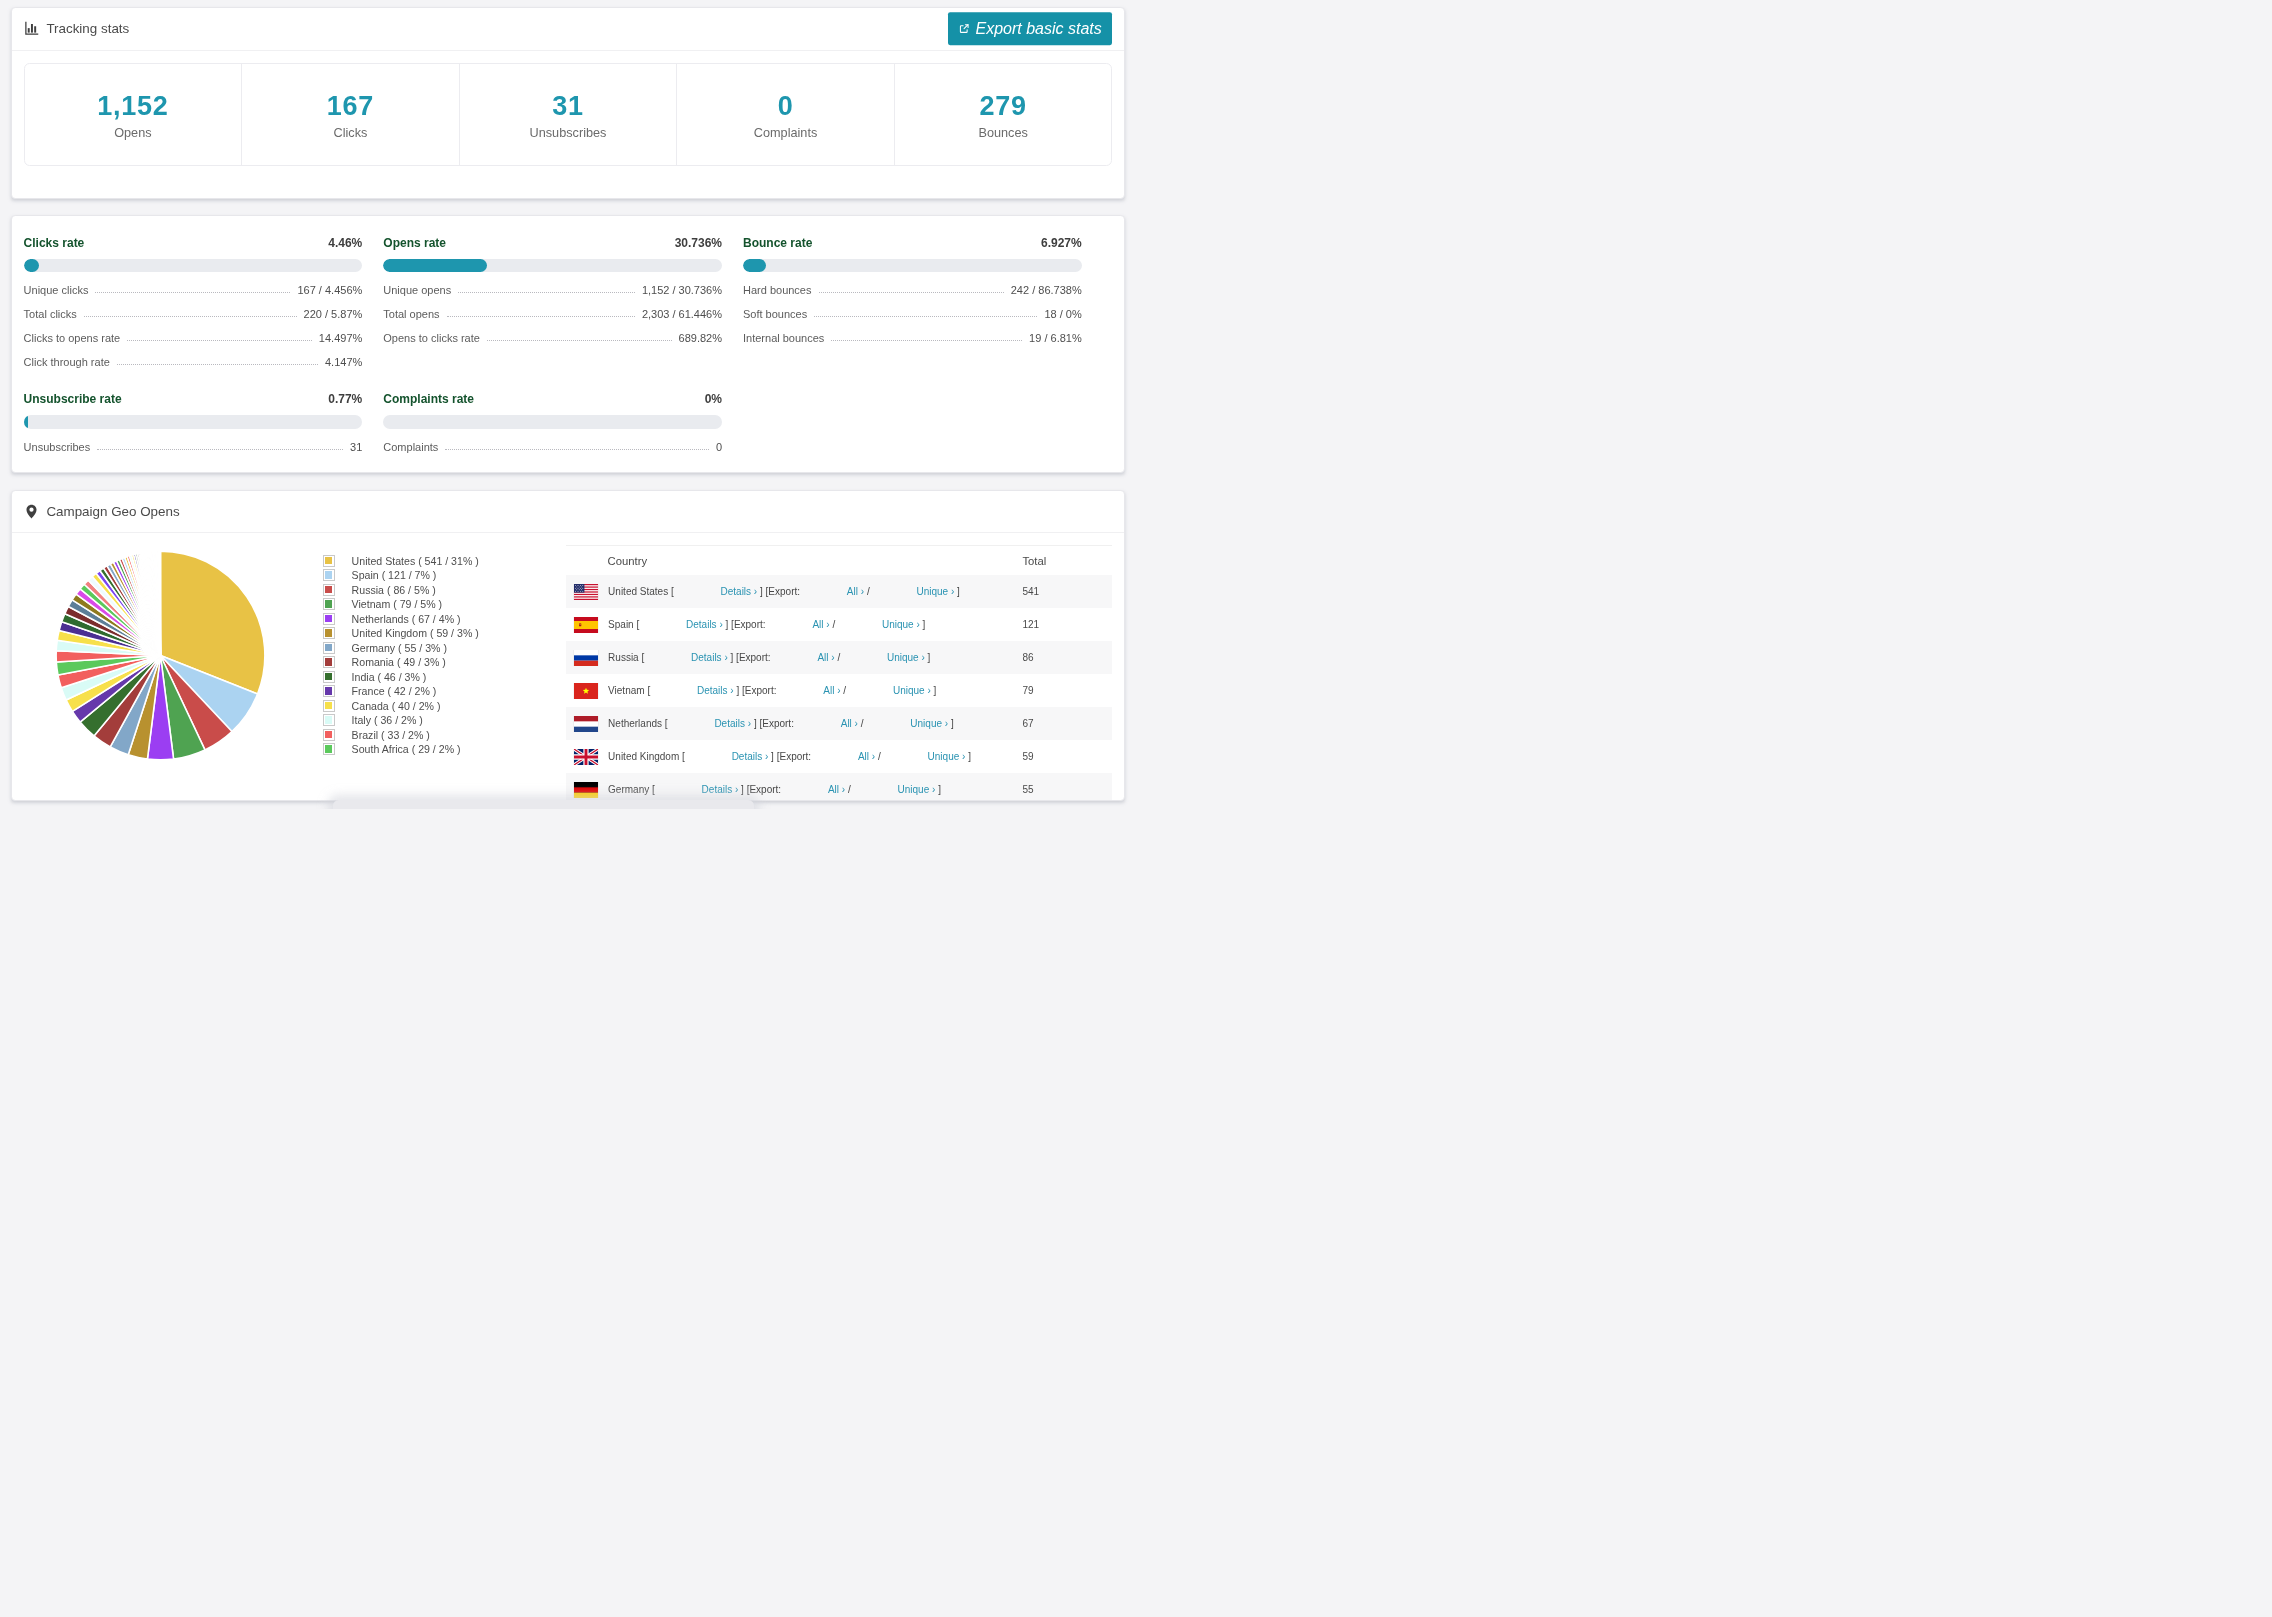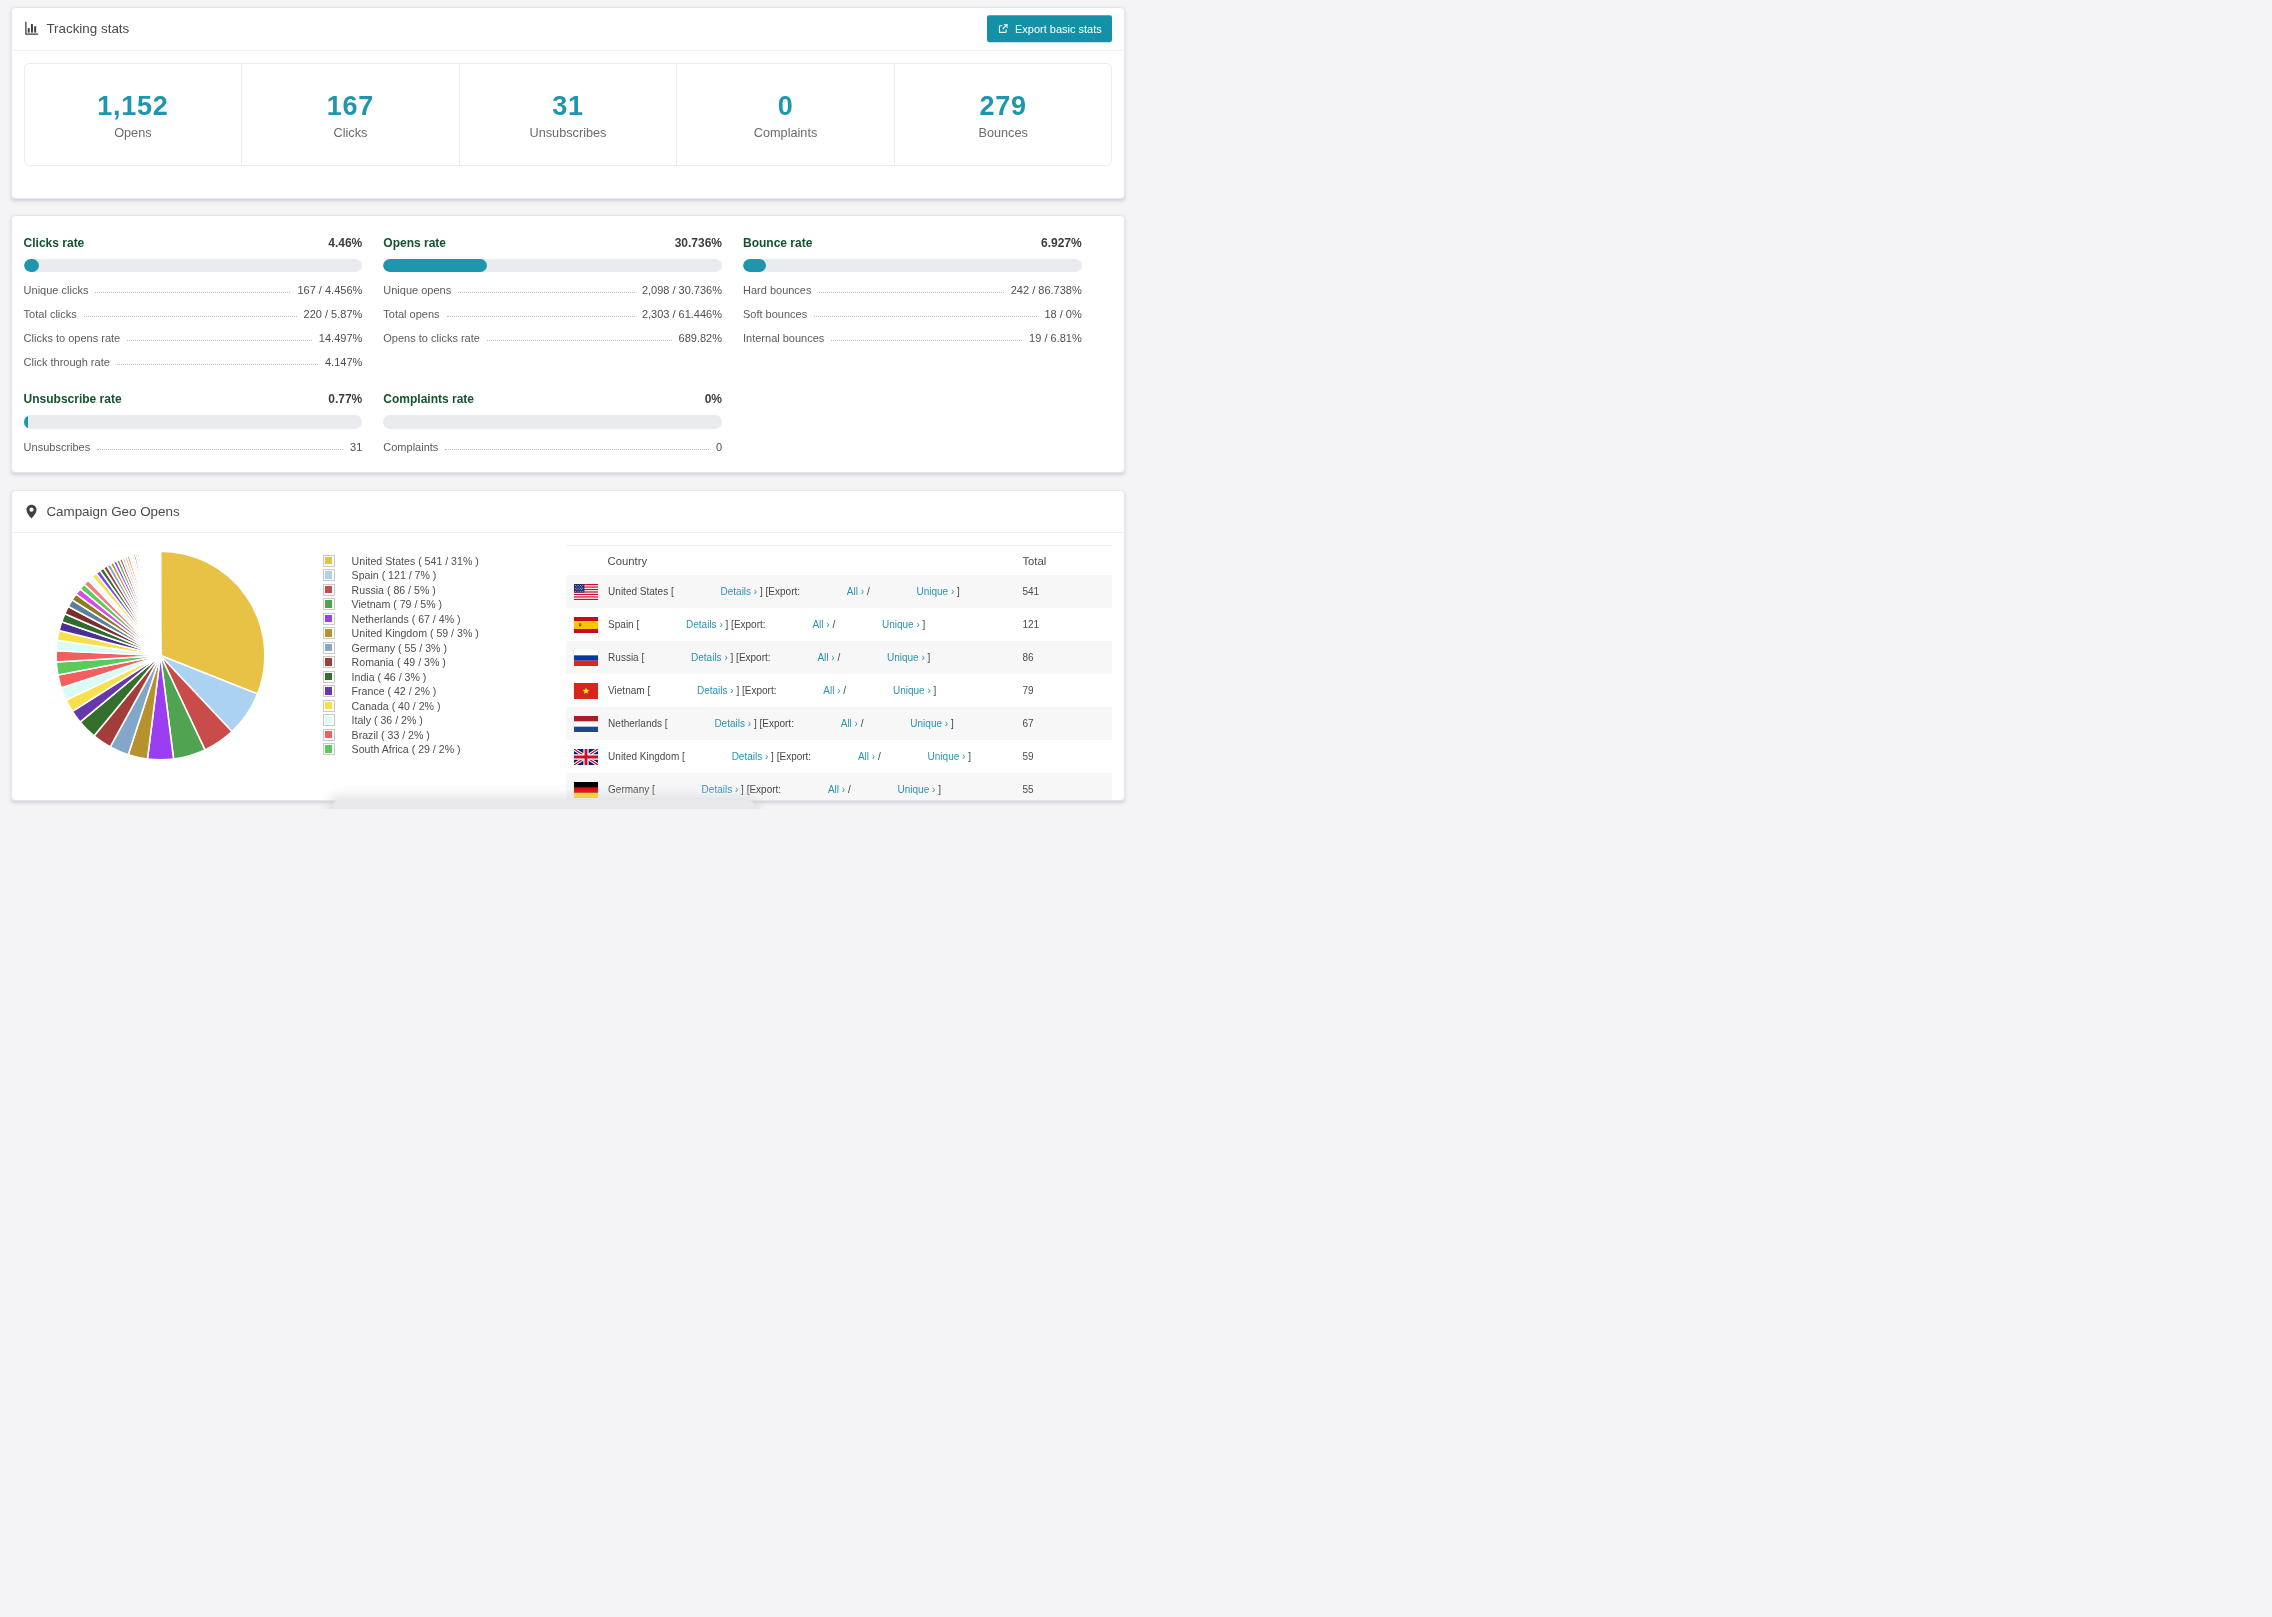--- a/index.html
+++ b/index.html
@@ -25,22 +25,22 @@
     border-bottom: 0.7px solid #f0f0f2;
     position: relative;
   }
   .card-title { display: flex; align-items: center; gap: 7.8px; font-size: 13.4px; color: #4a4a4a; font-weight: 400; }
   .t-icon { display: inline-flex; width: 15px; height: 15px; color: #3f3f3f; }
   .t-icon svg { width: 100%; height: 100%; }
   .export-btn {
     position: absolute; right: 11.3px; top: 50%; transform: translateY(-50%);
     display: flex; align-items: center; gap: 6.4px;
     border: none; cursor: pointer;
-    color: #fff; font-size: 11px; font-family: inherit;
-    padding: 7.8px 10.6px; border-radius: 2.1px;
+    color: #fff; font-size: 16px; font-family: inherit;
+    padding: 7.8px 10.6px; border-radius: 2.1px; font-style: italic;
   }
   .e-icon { display: inline-flex; width: 10.6px; height: 10.6px; }
   .e-icon svg { width: 100%; height: 100%; }
 
   .stats-row {
     display: flex;
     margin: 12.7px 11.3px 0;
     border: 0.7px solid #ececf0;
     border-radius: 5.6px;
     overflow: hidden;
@@ -187,21 +187,21 @@
           <span class="rate-title">Opens rate</span>
           <span class="rate-value">30.736%</span>
         </div>
         <div class="bar">
           <div class="bar-fill" style="width: max(30.736%, 4.2px); background: rgb(30, 150, 174);"></div>
         </div>
         <div class="rate-rows">
           <div class="rate-row">
             <span class="lbl">Unique opens</span>
             <span class="dots"></span>
-            <span class="val">2,098 / 30.736%</span>
+            <span class="val">1,152 / 30.736%</span>
           </div>
           <div class="rate-row">
             <span class="lbl">Total opens</span>
             <span class="dots"></span>
             <span class="val">2,303 / 61.446%</span>
           </div>
           <div class="rate-row">
             <span class="lbl">Opens to clicks rate</span>
             <span class="dots"></span>
             <span class="val">689.82%</span>

